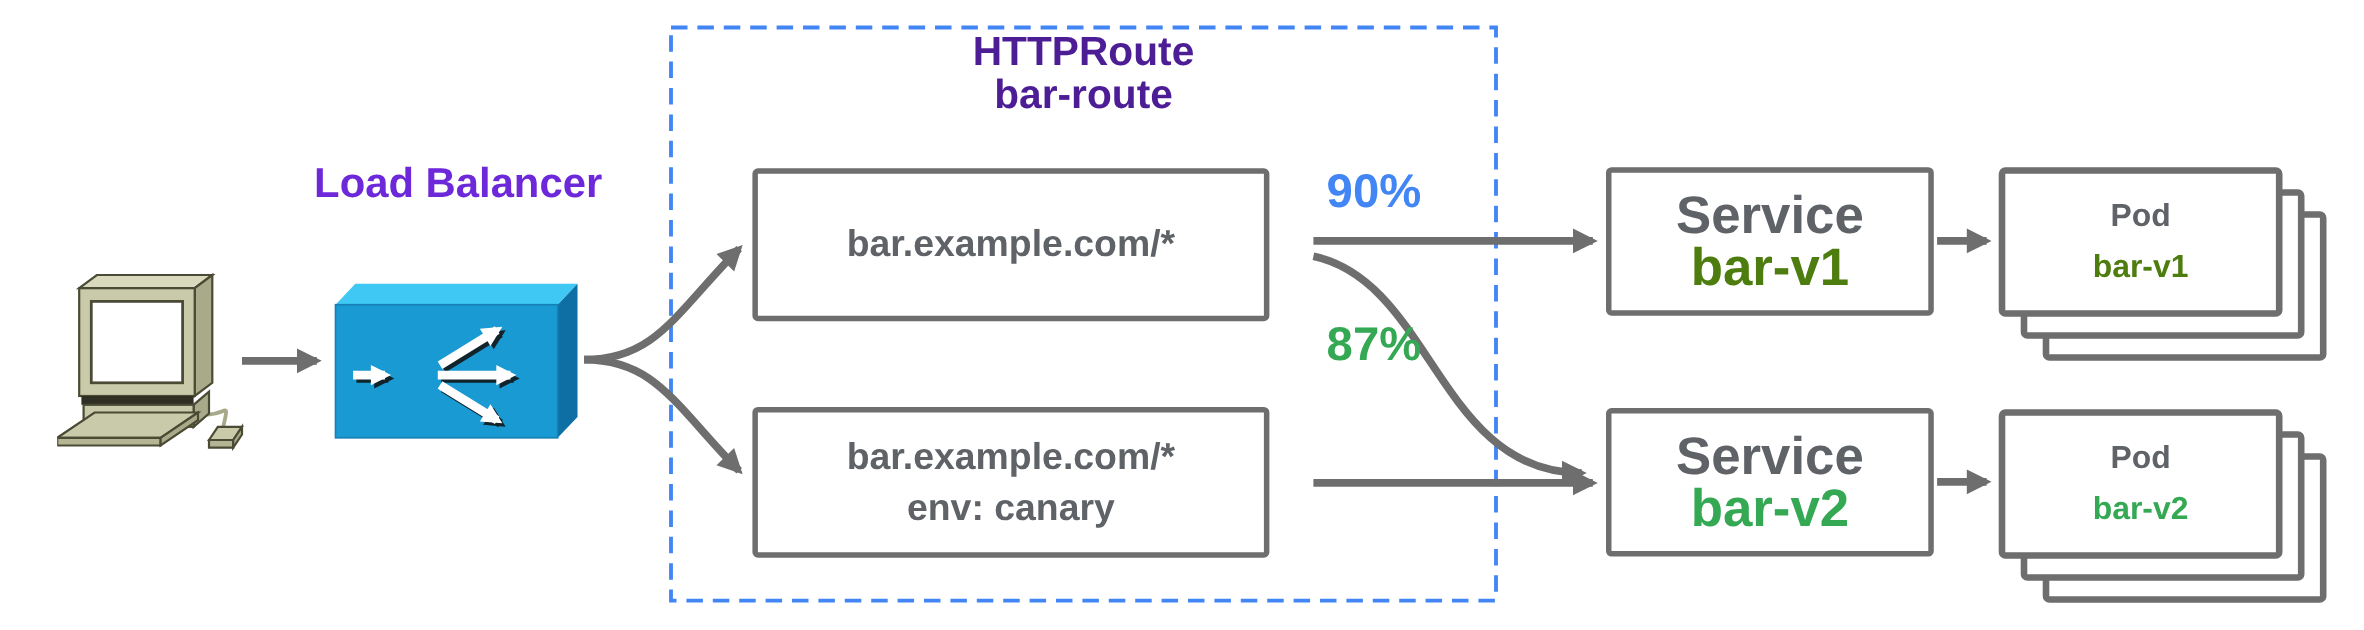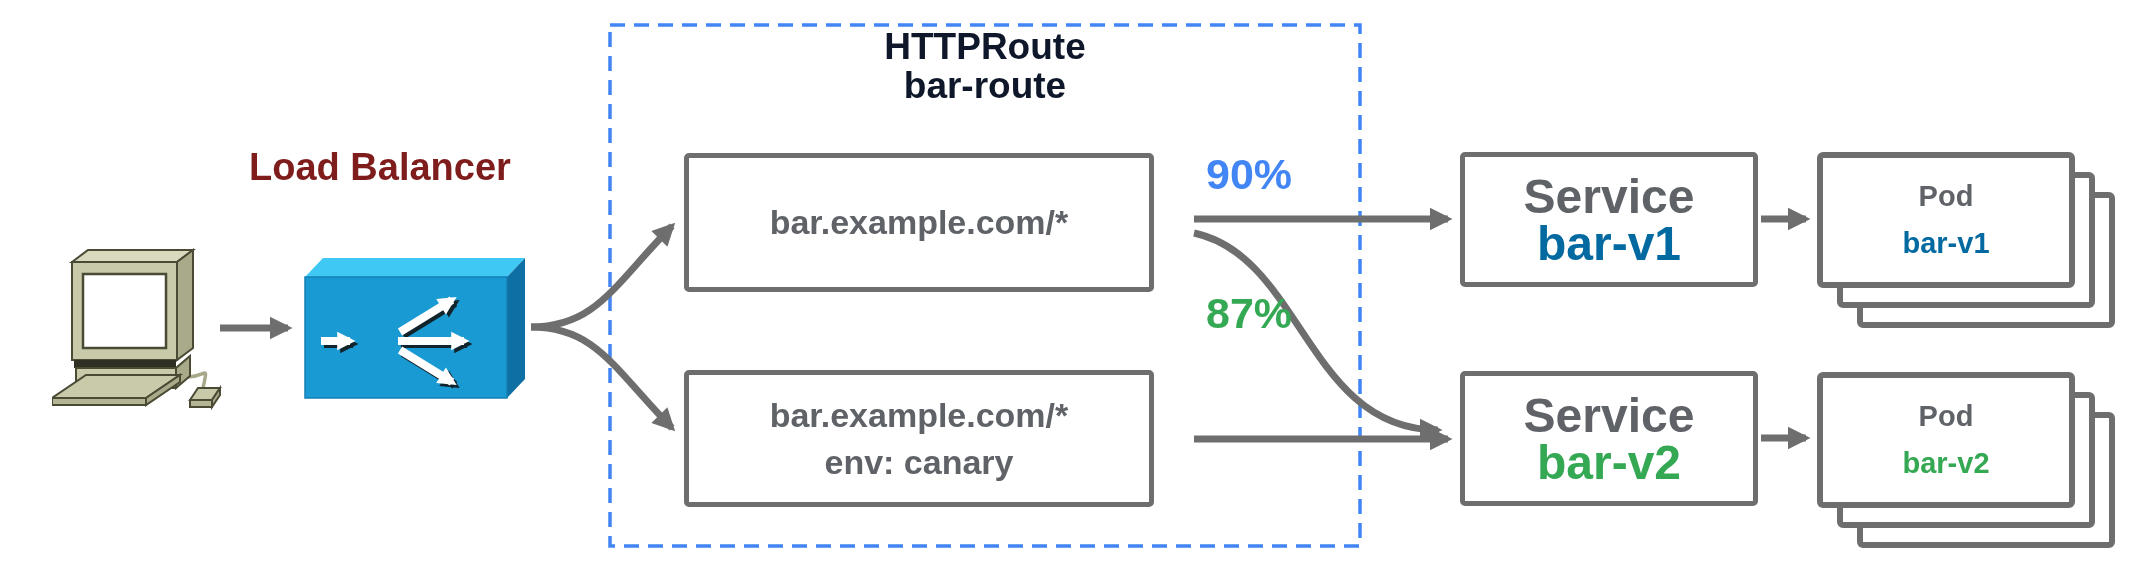--- a/index.html
+++ b/index.html
@@ -18,31 +18,31 @@
   .route-box{left:684px;width:470px;font-size:34px;line-height:47px;}
   .service-box{left:1460px;width:298px;height:135px;font-size:48px;line-height:47px;}
   .pod-stack{position:absolute;width:300px;height:178px;z-index:2;}
   .pod-card{
     position:absolute;box-sizing:border-box;width:258px;height:136px;background:#ffffff;
     border:6px solid #6E6E6E;border-radius:6px;
     display:flex;flex-direction:column;align-items:center;justify-content:center;
     text-align:center;color:#5F6368;font-size:29px;line-height:47px;
   }
   .lb-label{
-    position:absolute;left:249px;top:146px;width:335px;
-    color:#7f1d1d;font-size:38px;z-index:3;
+    position:absolute;left:249px;top:146px;width:335px;text-align:center;
+    color:#6d28d9;font-size:38px;z-index:3;
   }
   .group-title{
     position:absolute;left:610px;top:27px;width:750px;text-align:center;
-    color:#0f172a;font-size:37px;line-height:39px;z-index:3;
+    color:#4c1d95;font-size:37px;line-height:39px;z-index:3;
   }
   .weight-label{position:absolute;font-size:43px;z-index:3;}
   #weight-90{left:1206px;top:150px;color:#4285F4;}
   #weight-10{left:1206px;top:289px;color:#34A853;}
-  .text-blue{color:#0369a1;}
+  .text-blue{color:#4d7c0f;}
   .text-green{color:#34A853;}
 </style>
 </head>
 <body>
 
 <div id="canvas">
 
   <svg id="connector-layer" viewBox="0 0 2149 573" xmlns="http://www.w3.org/2000/svg">
     <defs>
       <marker id="ah" viewBox="0 0 12 12" refX="9" refY="6" markerWidth="34" markerHeight="27" markerUnits="userSpaceOnUse" orient="auto">

